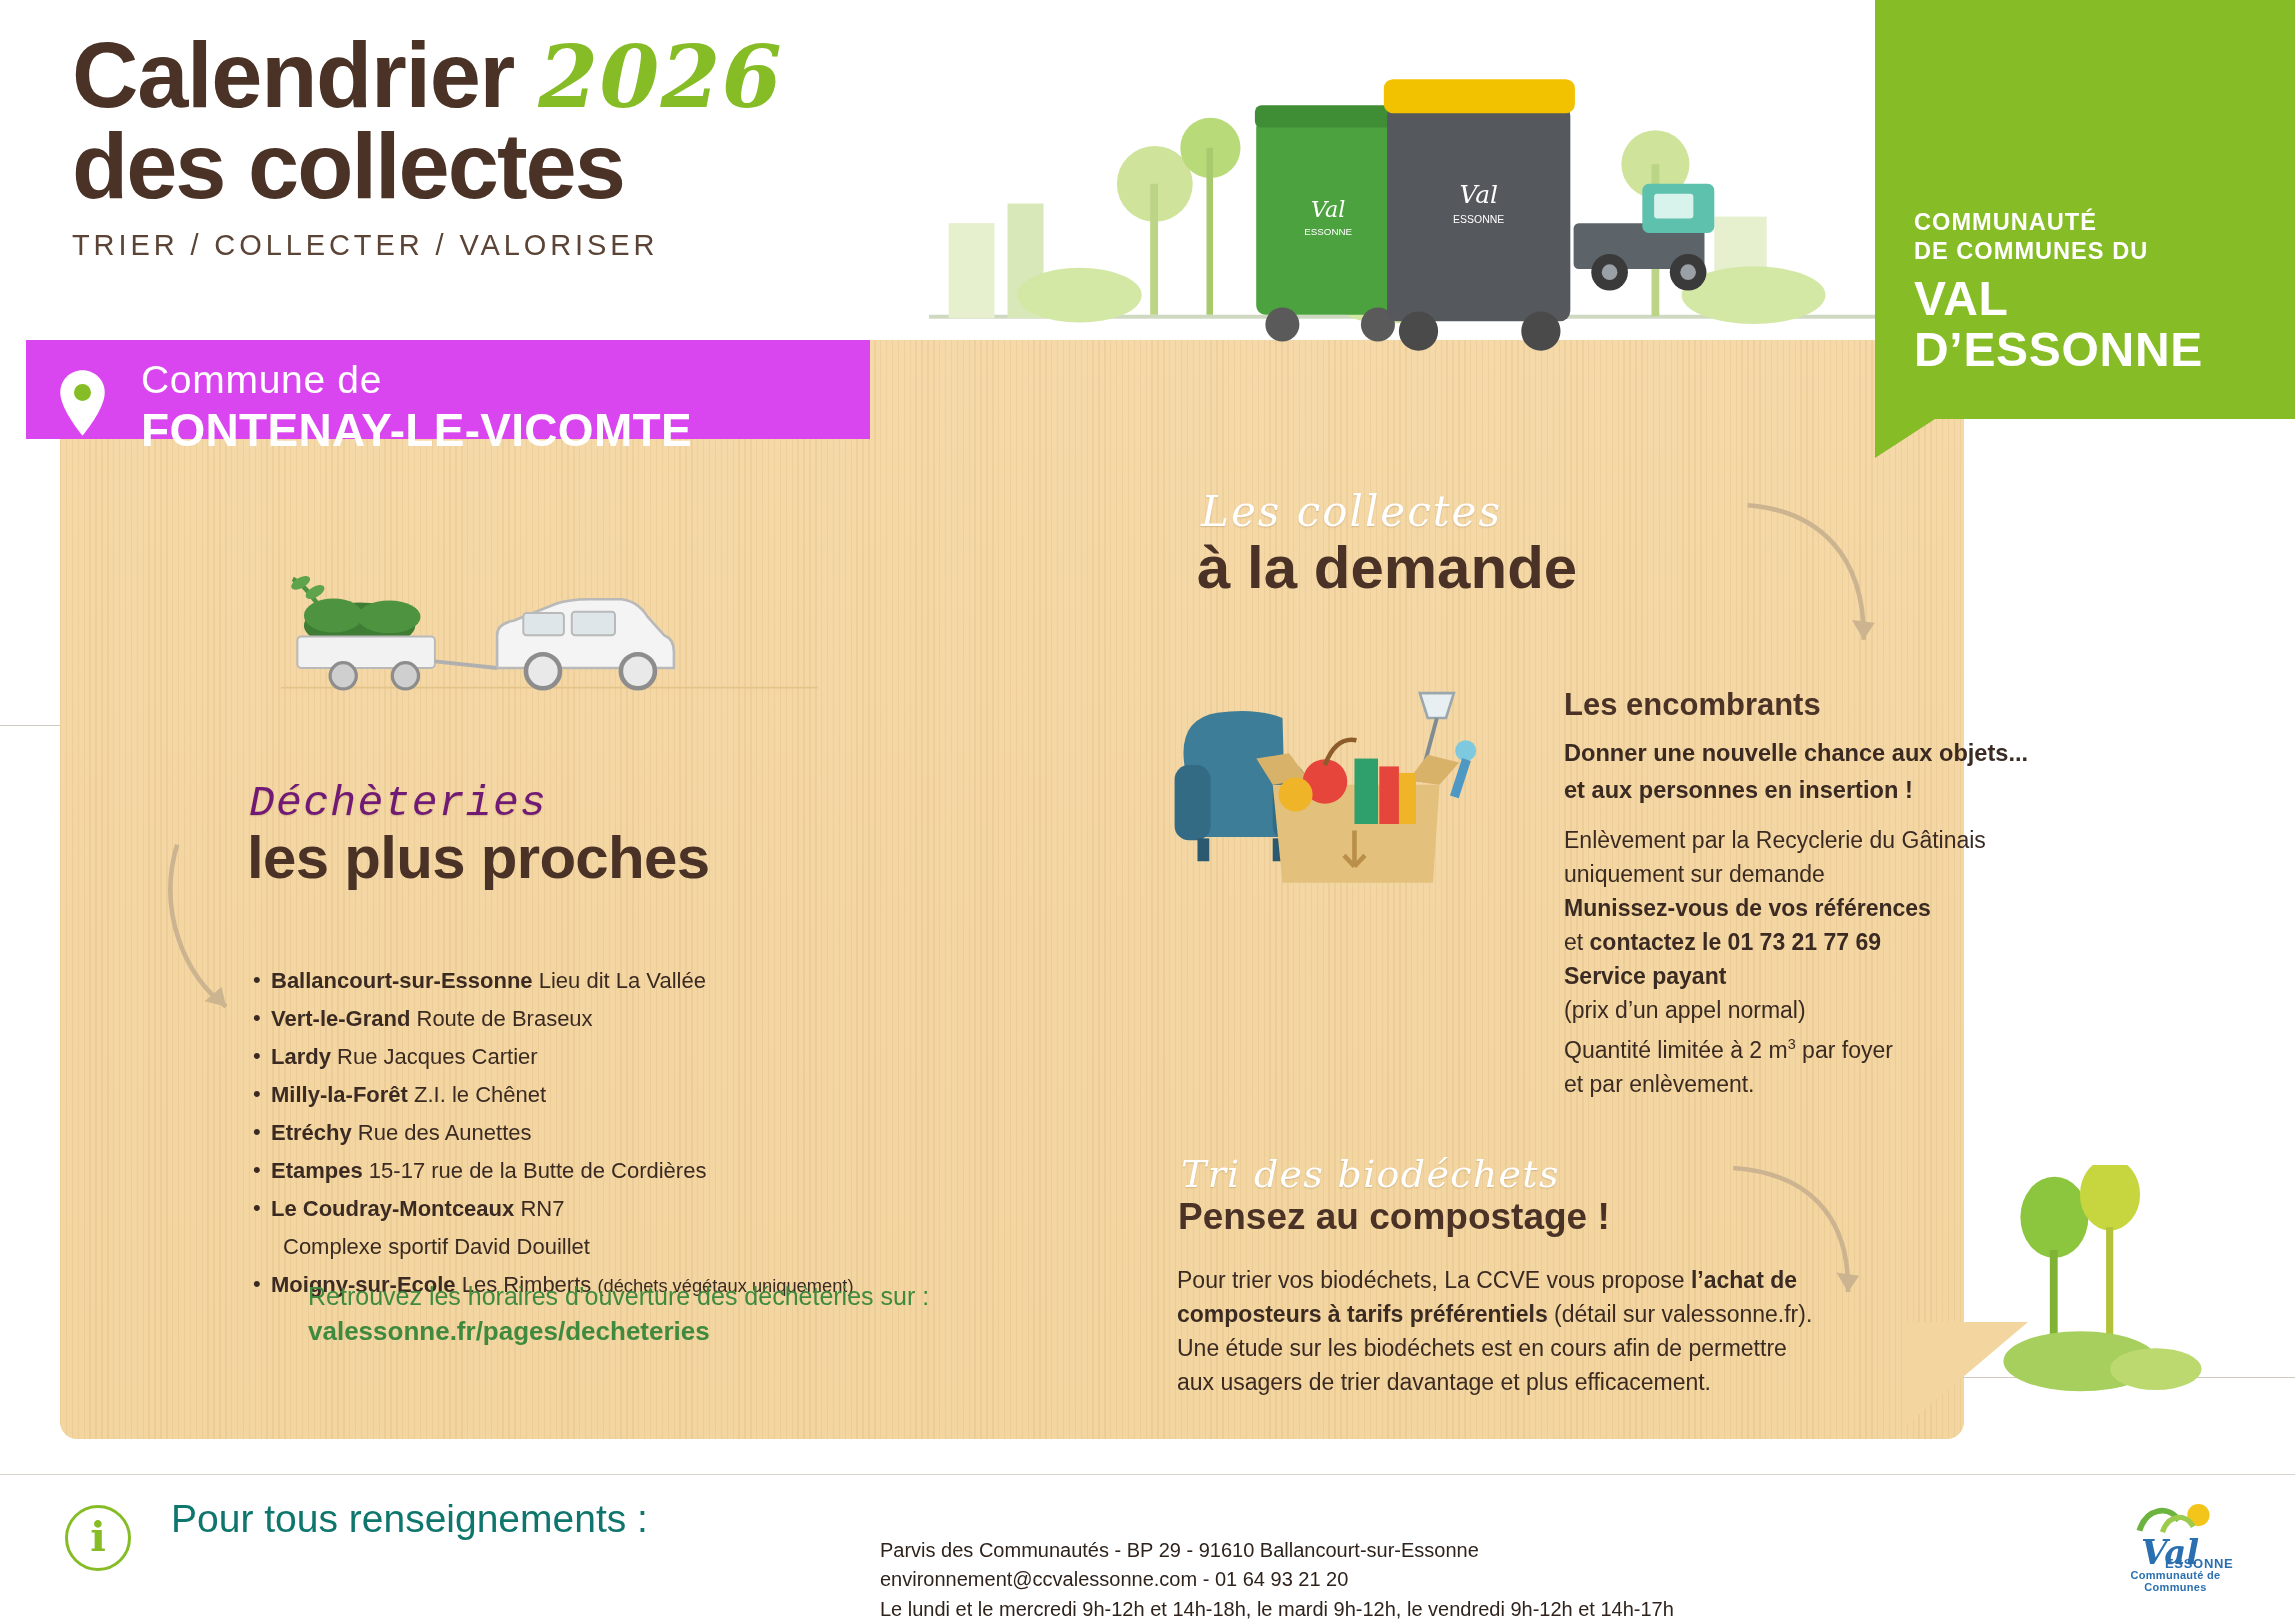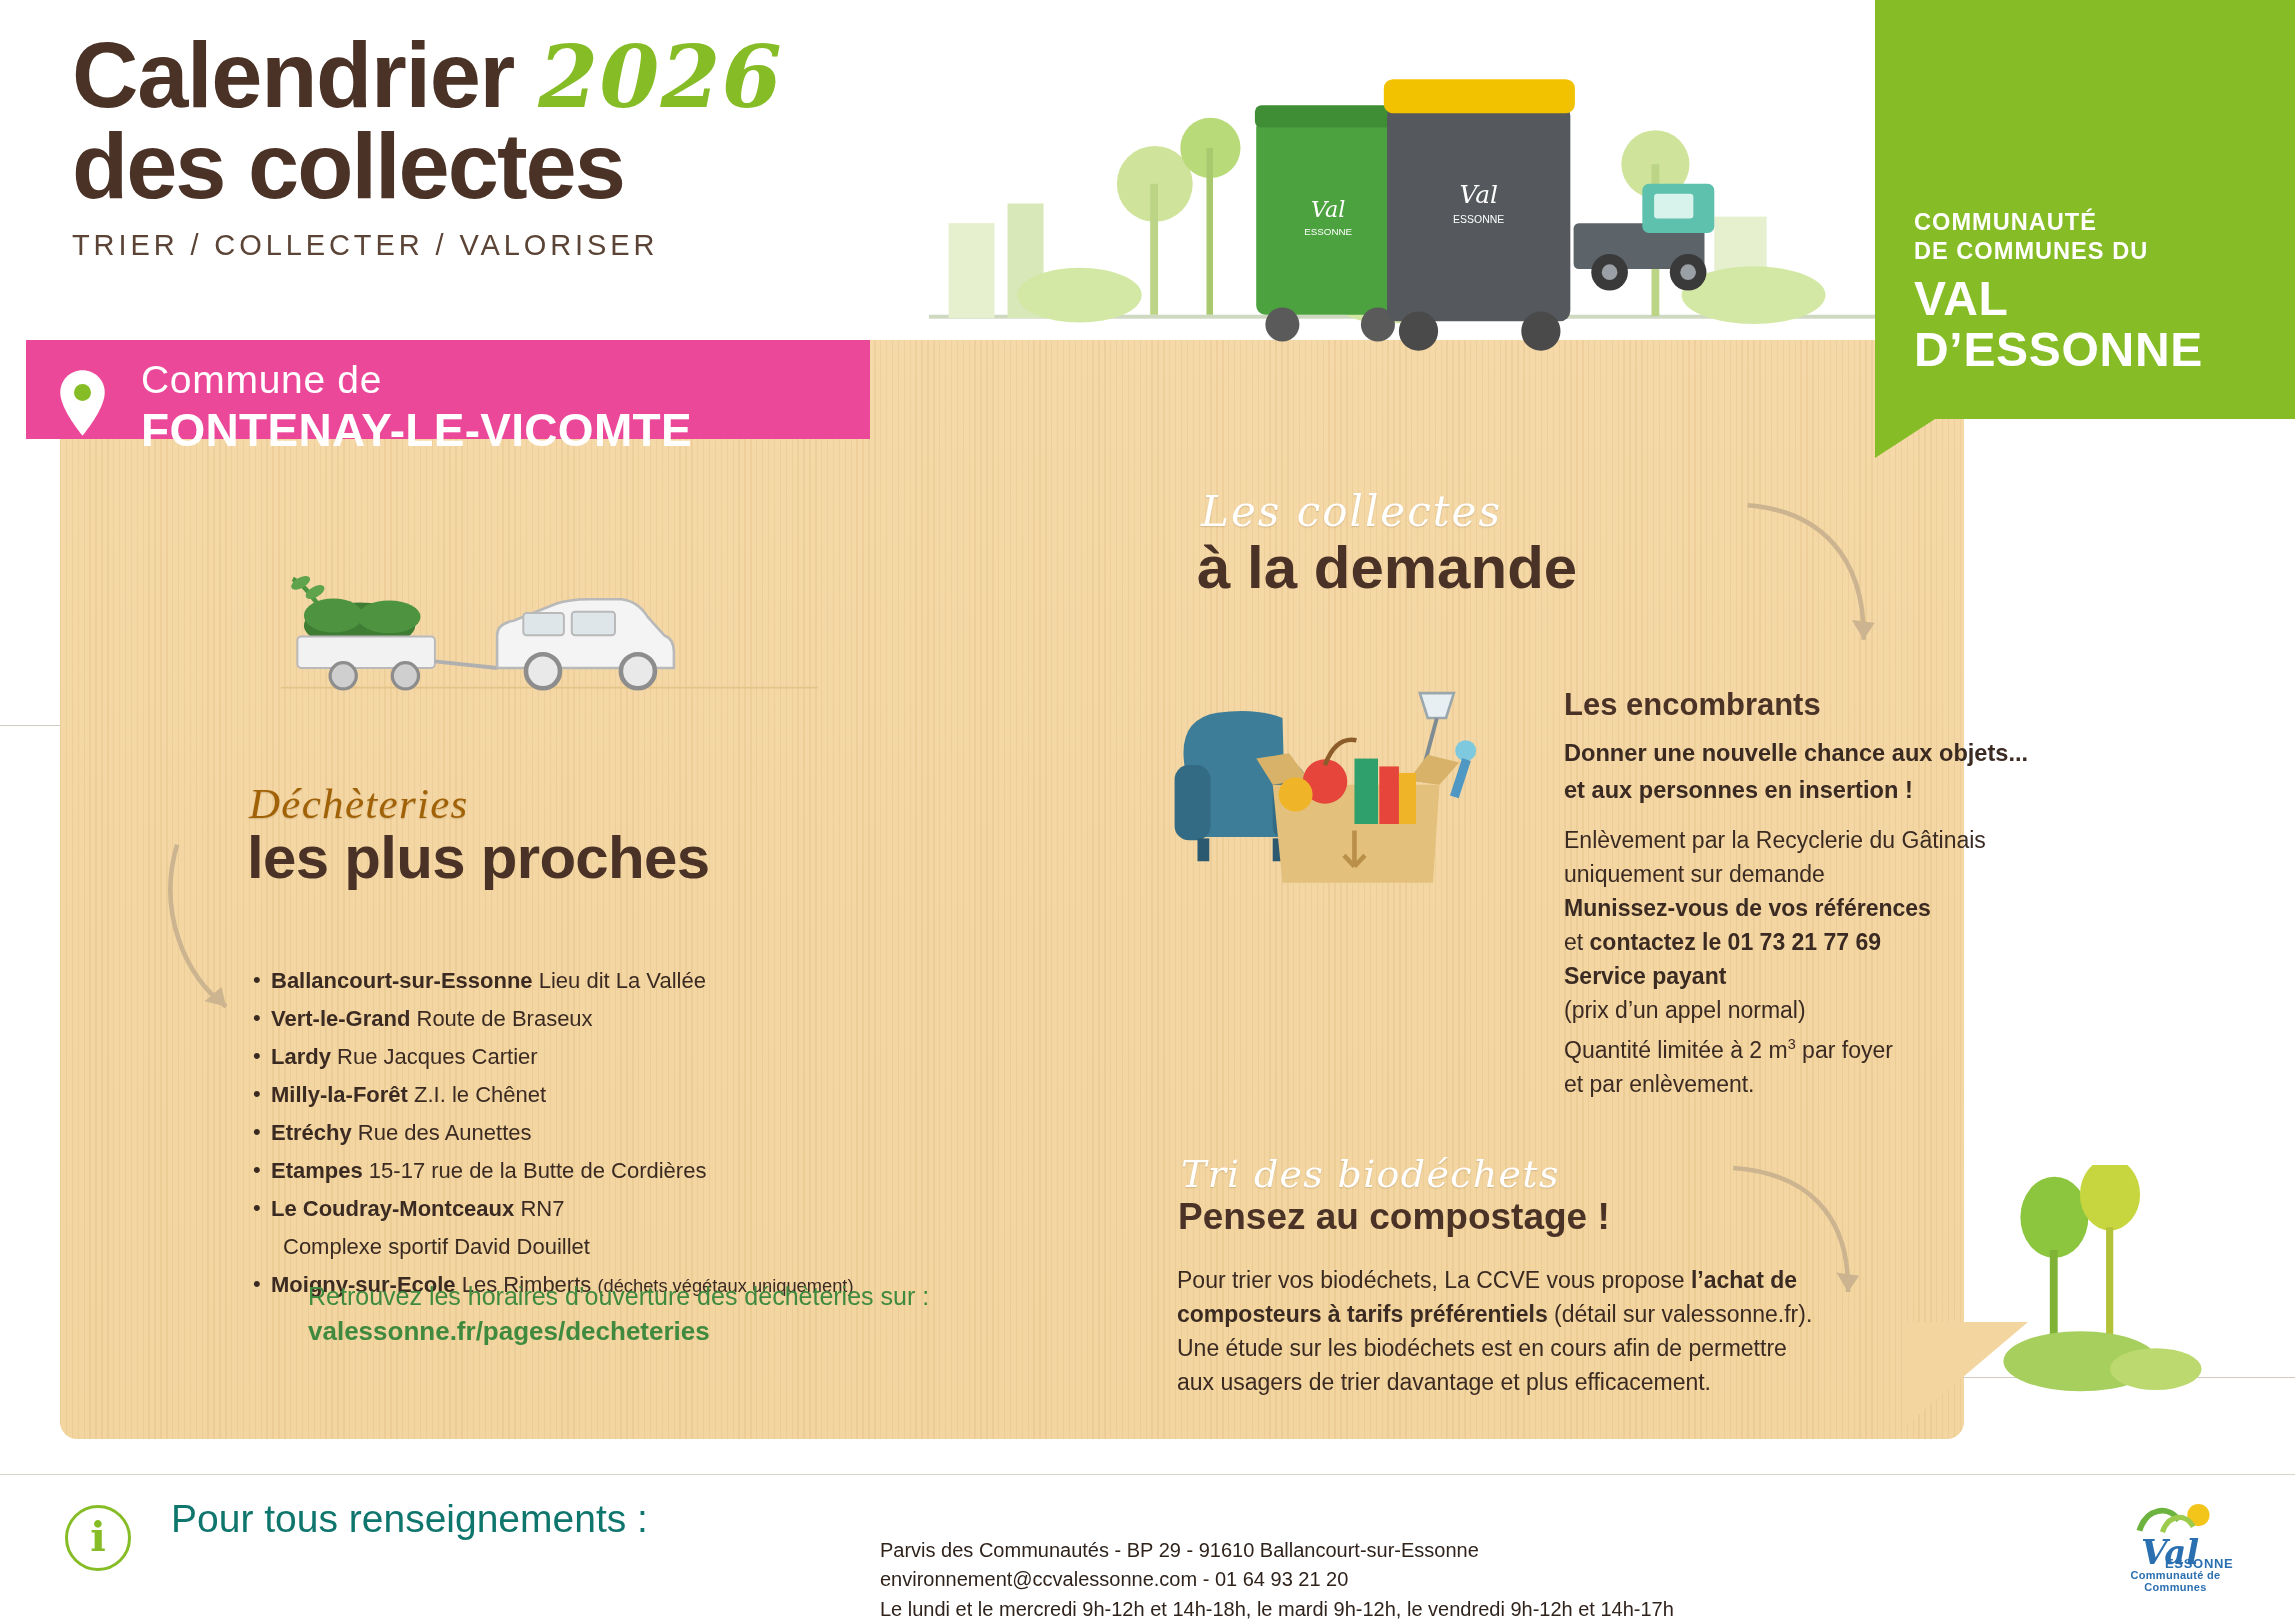--- a/index.html
+++ b/index.html
@@ -106,21 +106,21 @@
     color: #5b4436;
   }
 
   
   .commune-banner {
     position: absolute;
     left: 26px;
     top: 340px;
     width: 844px;
     height: 99px;
-    background: #ec4899;
+    background: #d946ef;
     color: #ffffff;
   }
   .pin-icon {
     position: absolute;
     left: 31px;
     top: 29px;
     width: 51px;
     height: 68px;
   }
   .commune-label {
@@ -171,24 +171,24 @@
     left: 281px;
     top: 563px;
     width: 537px;
     height: 151px;
   }
 
   .dech-script {
     position: absolute;
     left: 249px;
     top: 779px;
-    font-family: Liberation Serif, serif;
+    font-family: Liberation Mono, monospace;
     font-style: italic;
     font-size: 43px;
-    color: #a16207;
+    color: #701a75;
     letter-spacing: 1.3px;
     text-shadow: 0 1.3px 1.3px rgba(120,90,50,0.25);
   }
   .dech-title {
     position: absolute;
     left: 247px;
     top: 823px;
     font-size: 60px;
     font-weight: bold;
     color: #4a3226;

